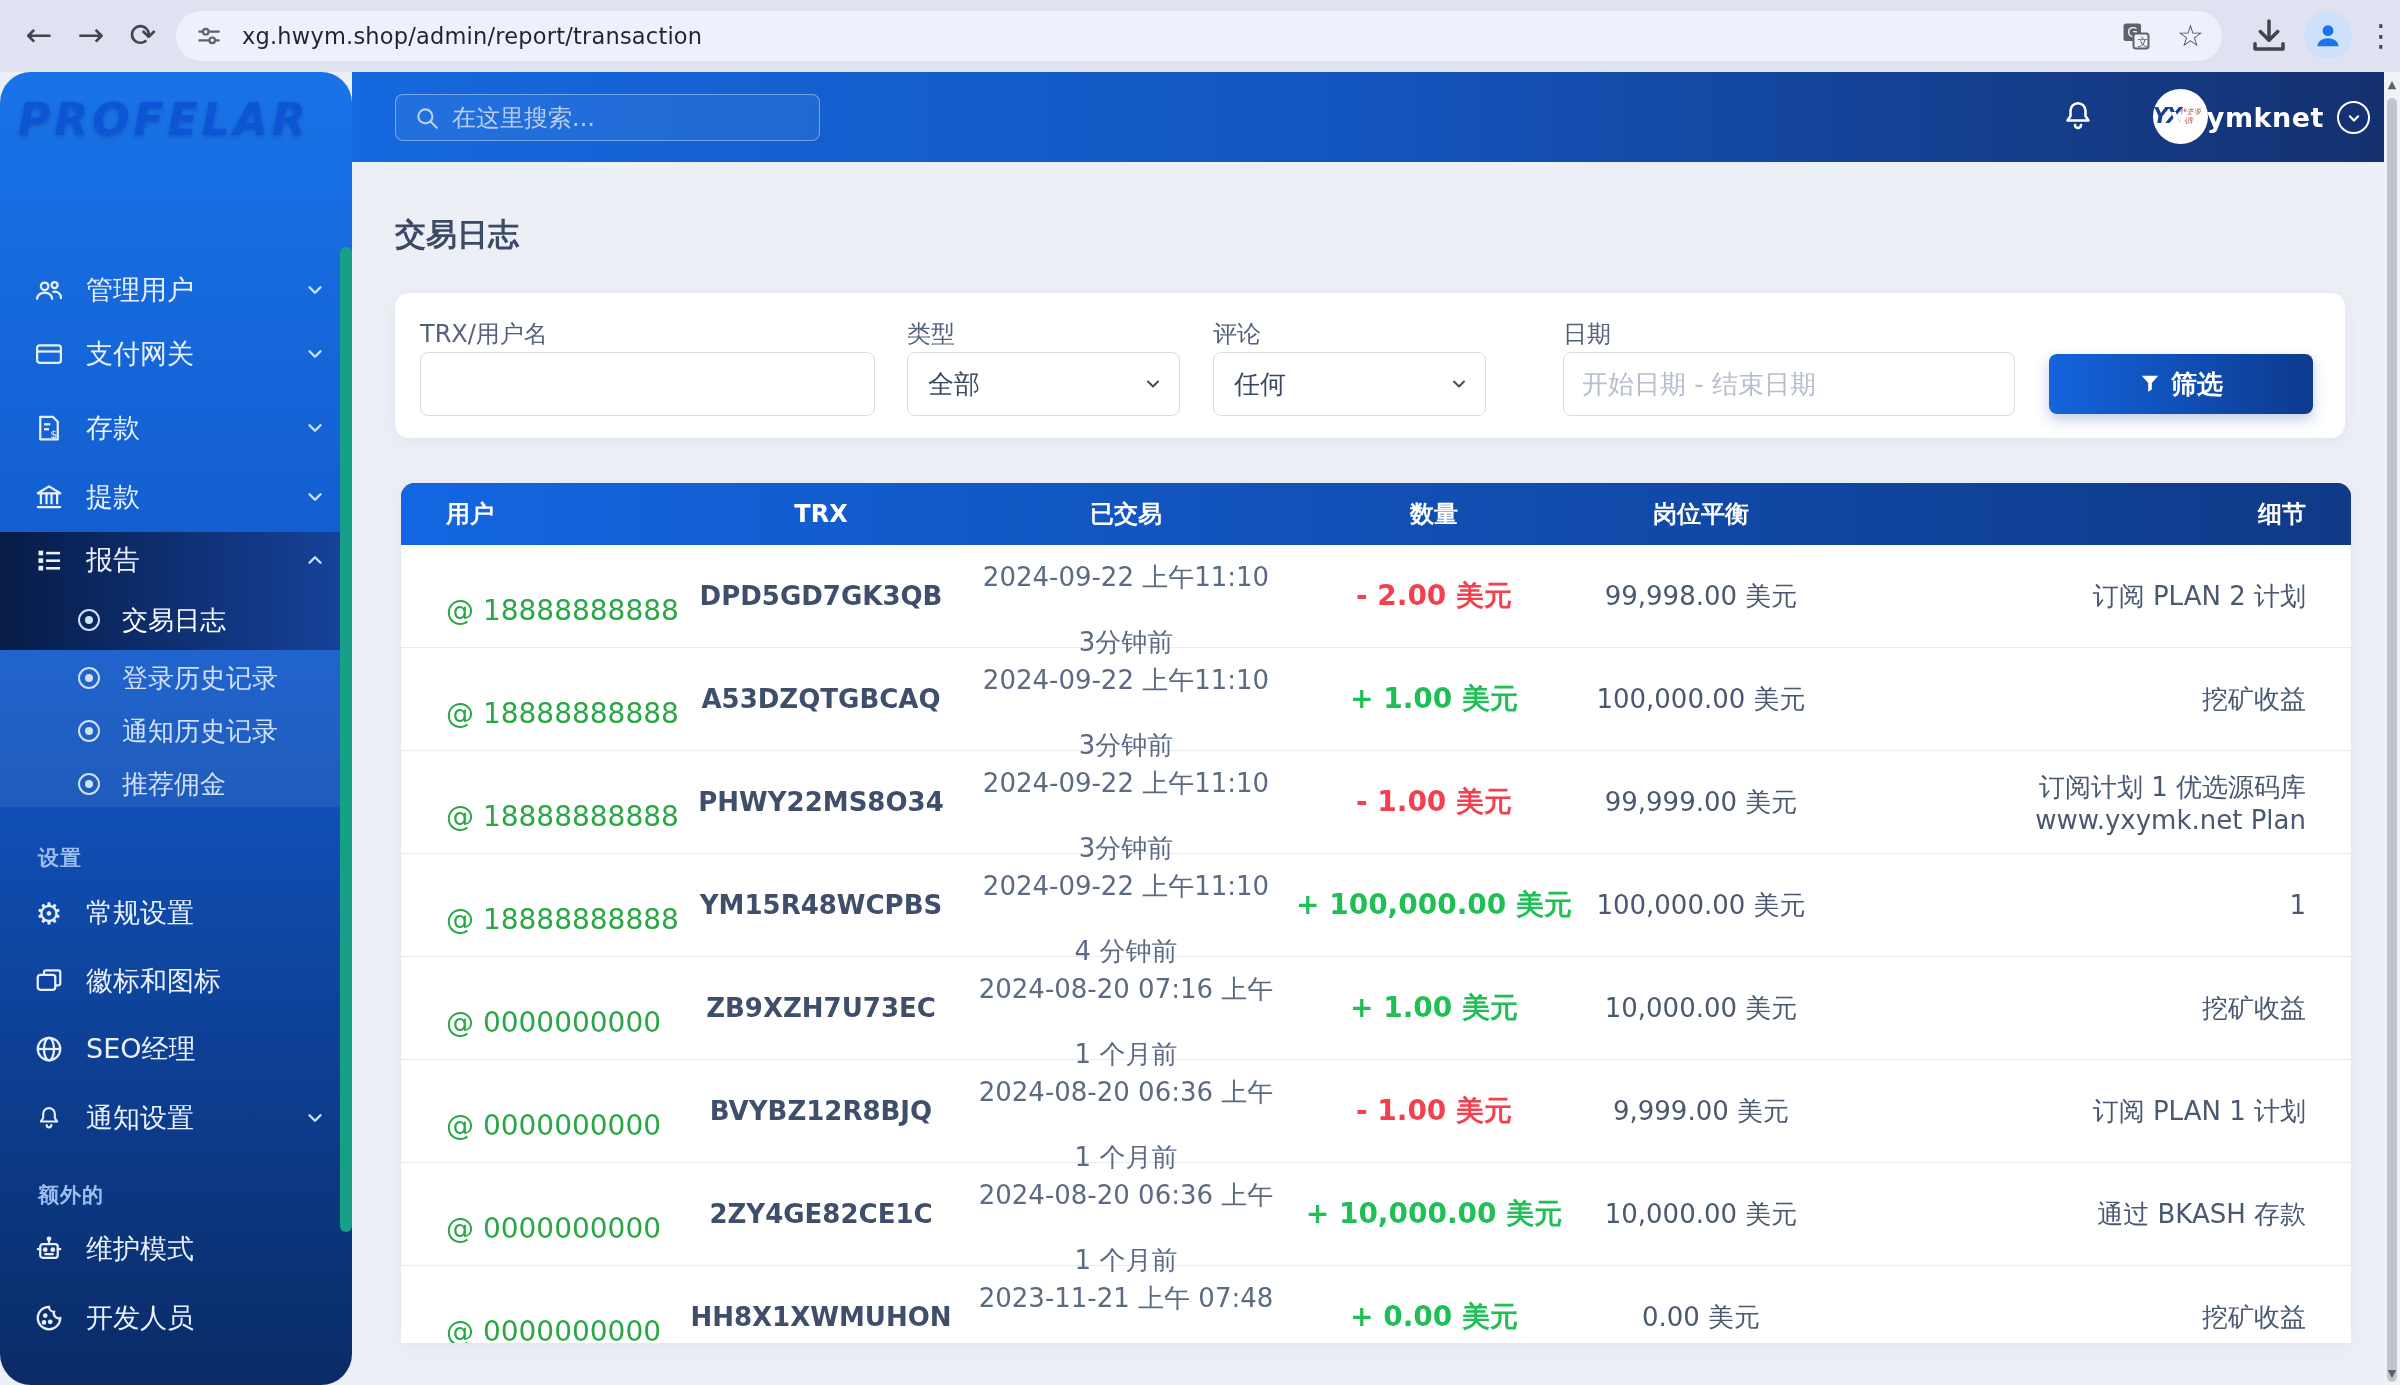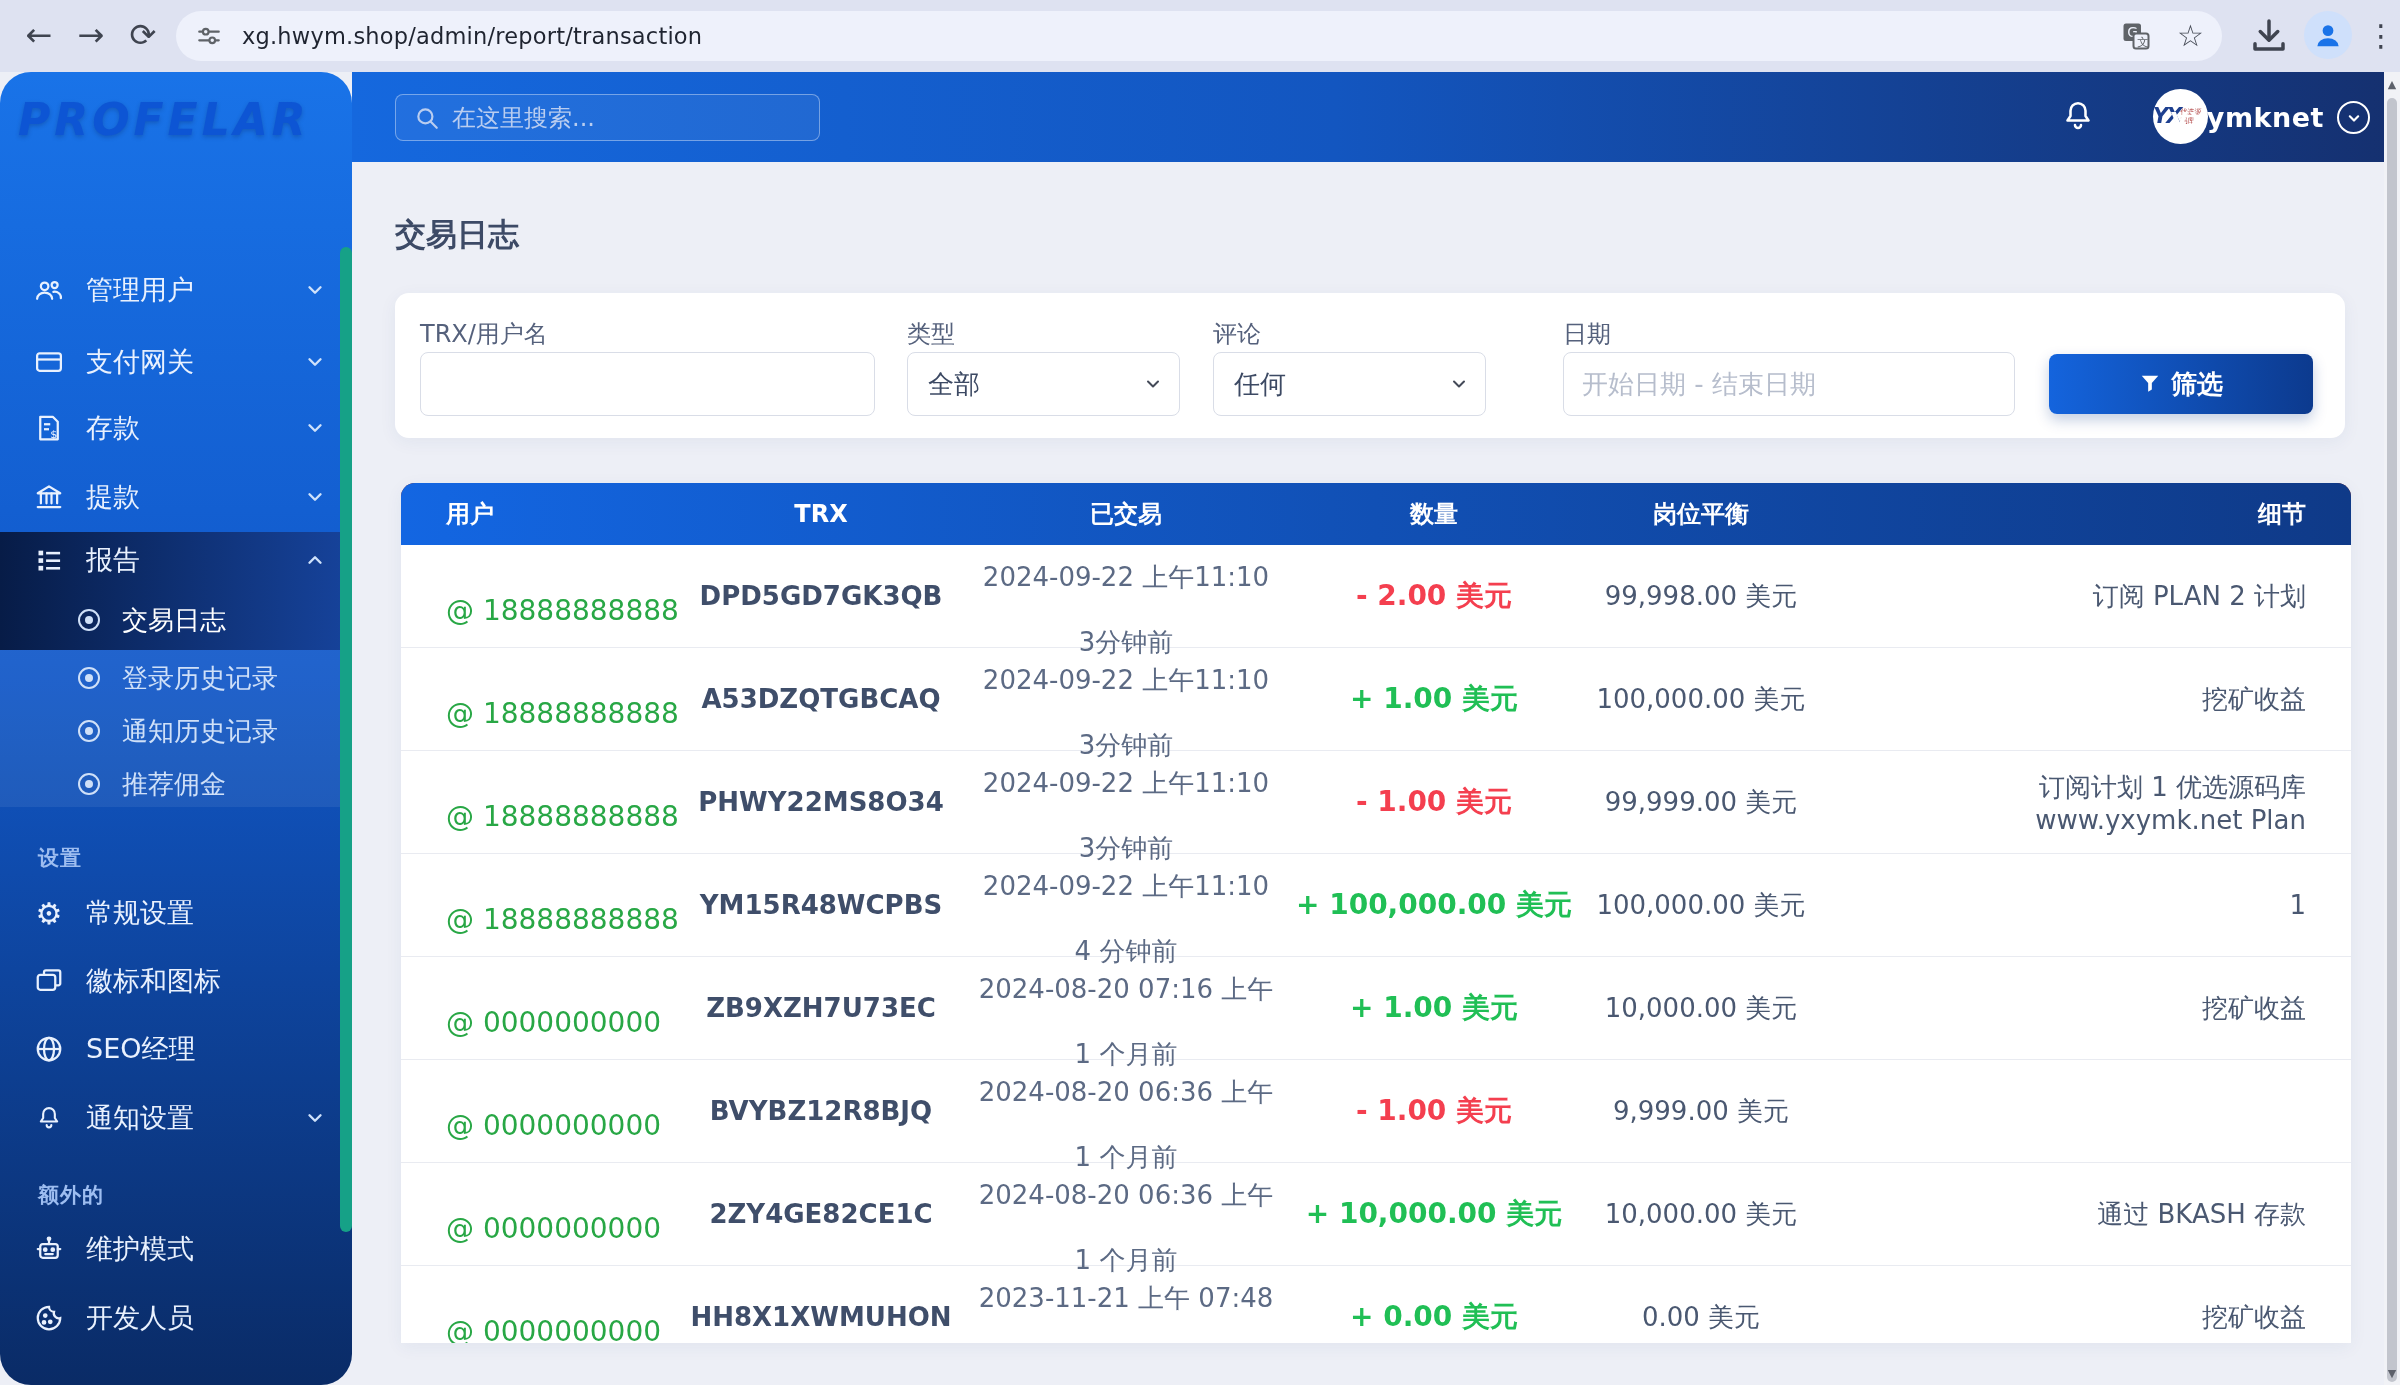--- a/index.html
+++ b/index.html
@@ -171,21 +171,21 @@
       </svg>
     </span>
     <span class="mlabel">管理用户</span>
     <span class="mchev">
       <svg viewBox="0 0 24 24" width="22" height="22" fill="none" stroke="currentColor" stroke-width="2.6" stroke-linecap="round" stroke-linejoin="round">
           <polyline points="6 9 12 15 18 9"></polyline>
         </svg>
     </span>
   </div>
 
-  <div class="mitem" style="top:256px">
+  <div class="mitem" style="top:248px">
     <span class="mic">
       <svg width="30" height="30" viewBox="0 0 24 24" stroke="currentColor" stroke-width="1.8" fill="none">
         <rect x="2.5" y="5" width="19" height="14" rx="2"></rect>
           <line x1="2.5" y1="10" x2="21.5" y2="10"></line>
       </svg>
     </span>
     <span class="mlabel">支付网关</span>
     <span class="mchev">
       <svg viewBox="0 0 24 24" width="22" height="22" fill="none" stroke="currentColor" stroke-width="2.6" stroke-linecap="round" stroke-linejoin="round">
           <polyline points="6 9 12 15 18 9"></polyline>
@@ -485,20 +485,21 @@
 
   <div class="trow">
     <div class="col-user"><span class="c-user">@ 0000000000</span></div>
     <div class="col-trx"><span class="c-trx">BVYBZ12R8BJQ</span></div>
     <div class="col-date">
       <div class="c-date-main">2024-08-20 06:36 上午</div>
       <div class="c-date-ago">1 个月前</div>
     </div>
     <div class="col-amount"><span class="c-amount neg">- 1.00 美元</span></div>
     <div class="col-balance"><span class="c-balance">9,999.00 美元</span></div>
+    <div class="col-detail"><span class="c-detail">订阅 PLAN 1 计划</span></div>
   </div>
 
   <div class="trow">
     <div class="col-user"><span class="c-user">@ 0000000000</span></div>
     <div class="col-trx"><span class="c-trx">2ZY4GE82CE1C</span></div>
     <div class="col-date">
       <div class="c-date-main">2024-08-20 06:36 上午</div>
       <div class="c-date-ago">1 个月前</div>
     </div>
     <div class="col-amount"><span class="c-amount pos">+ 10,000.00 美元</span></div>

